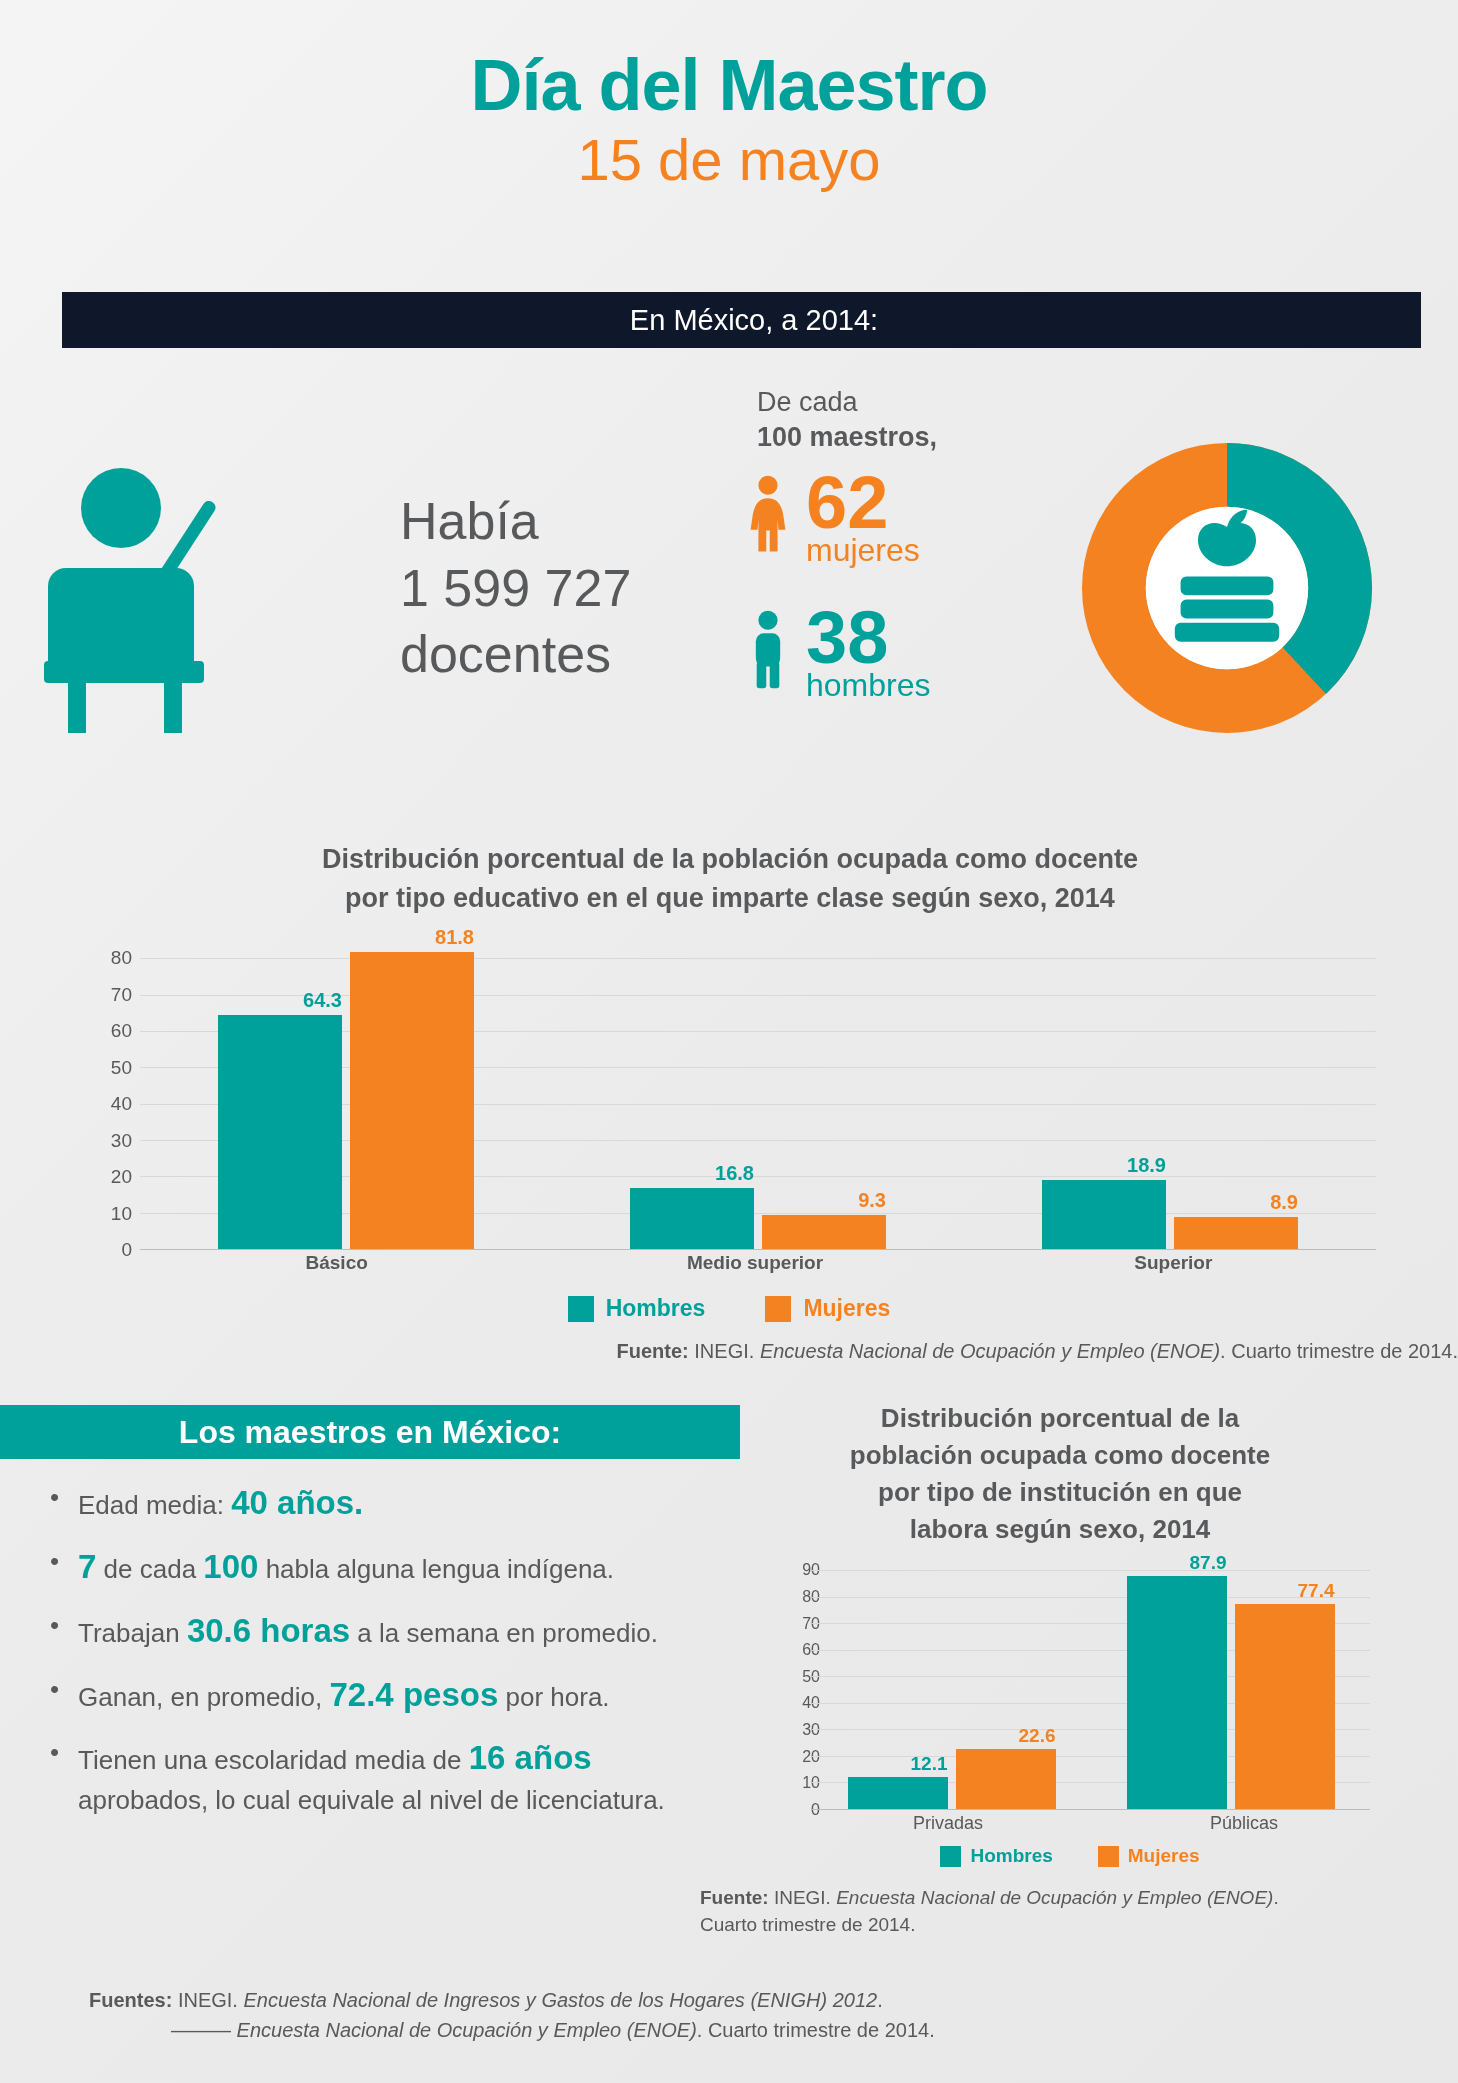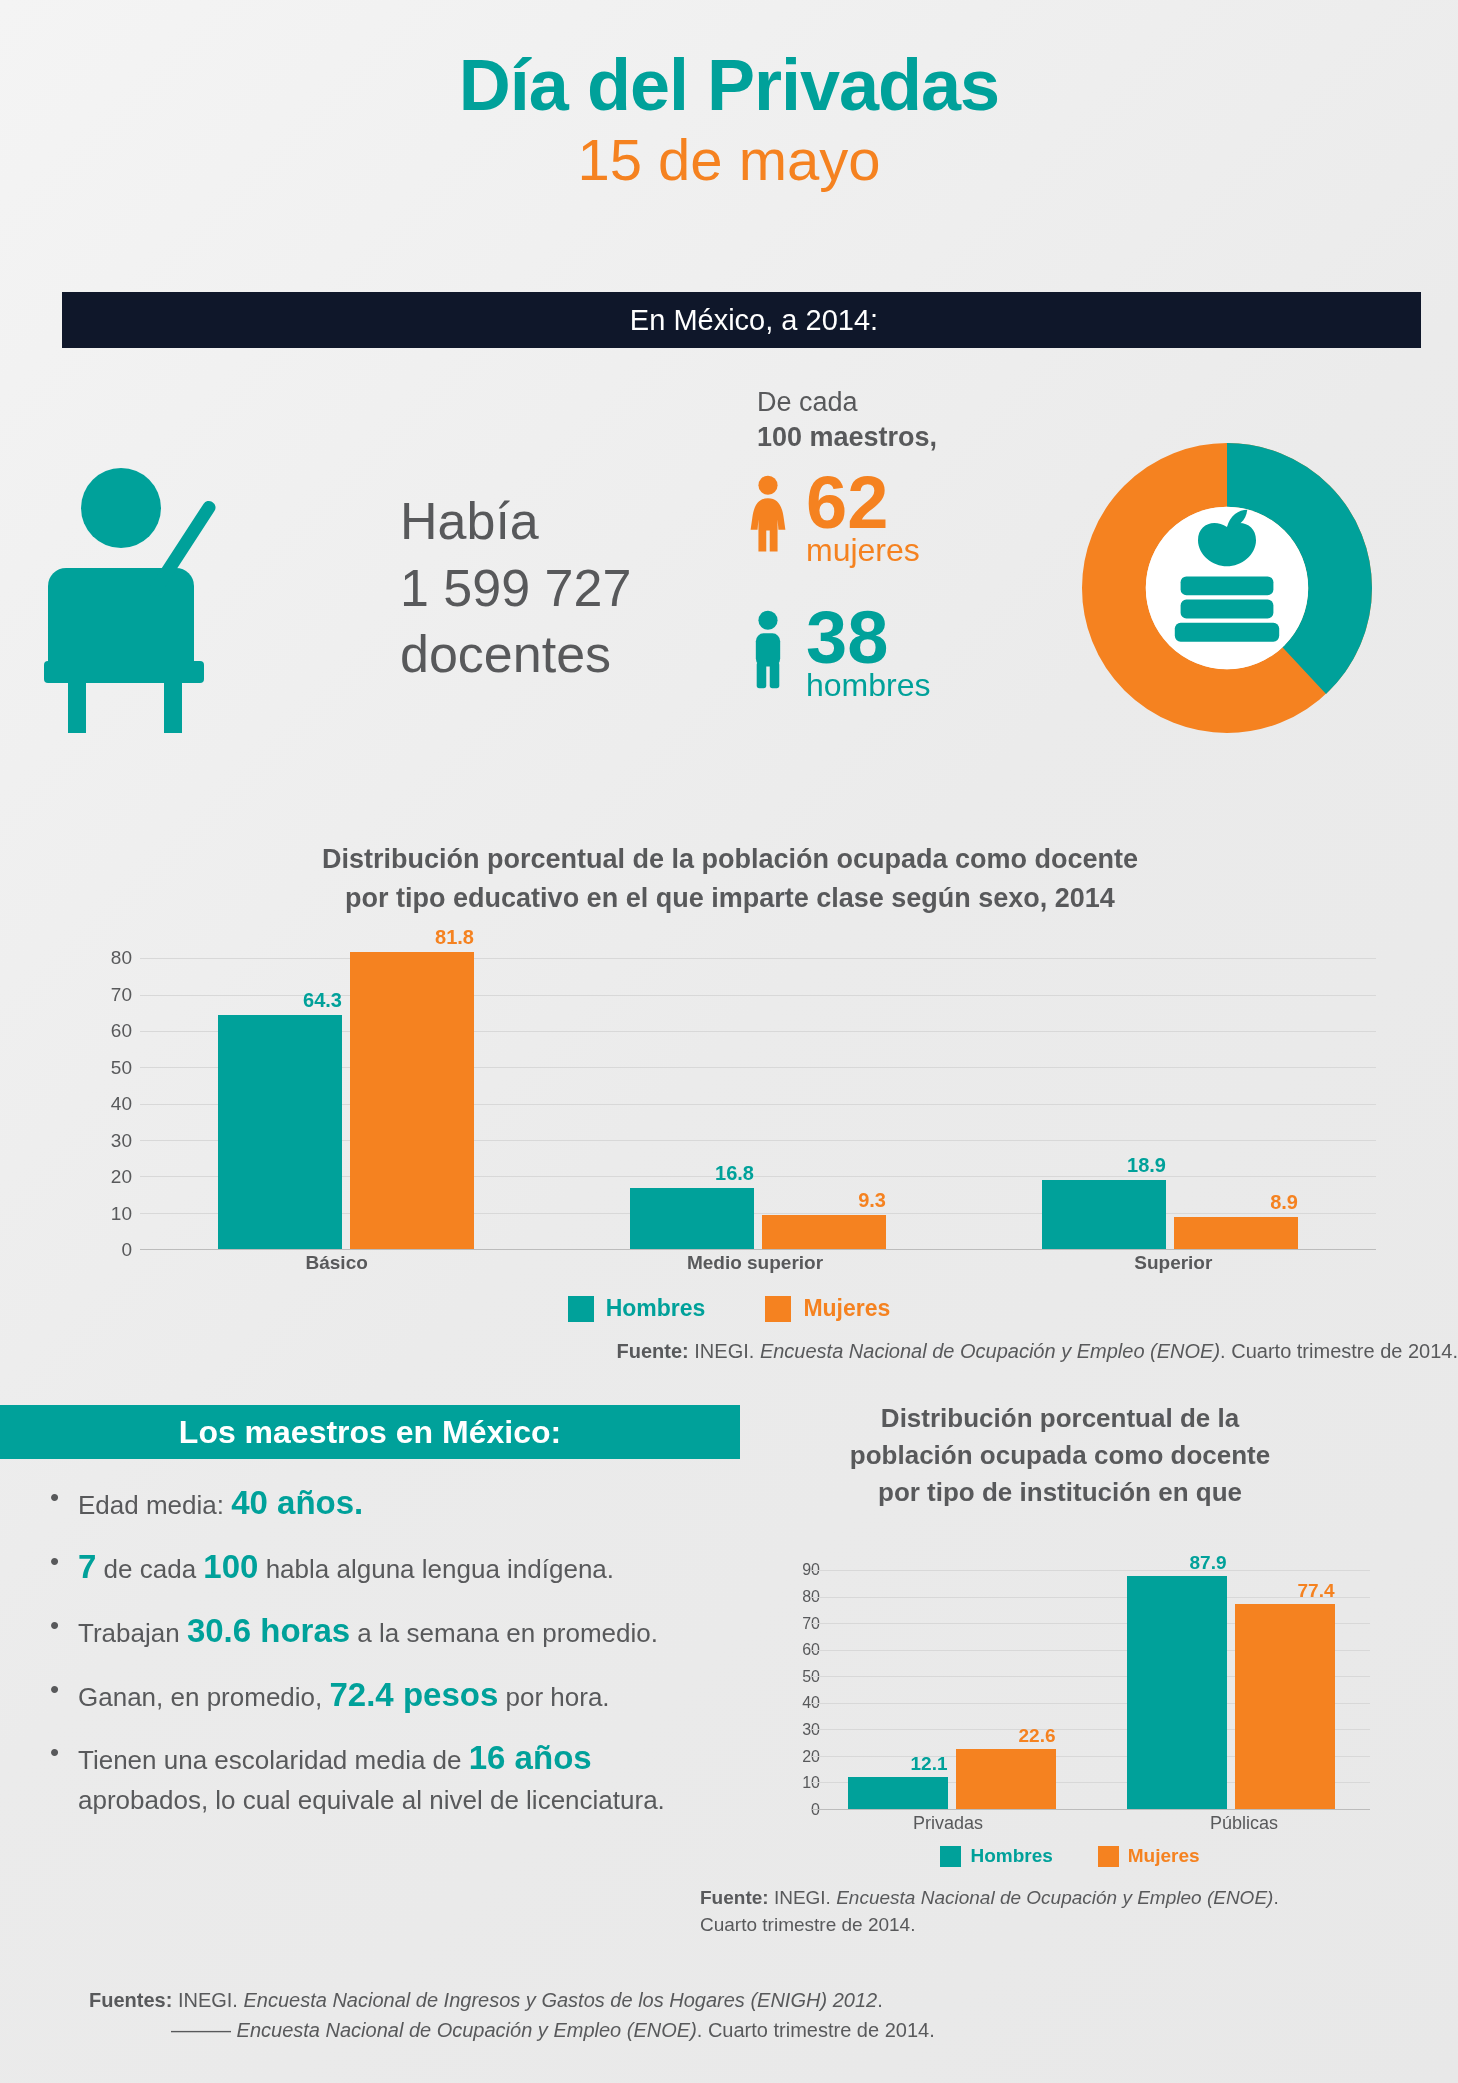--- a/index.html
+++ b/index.html
@@ -372,21 +372,21 @@
   }
   .footer b { font-weight: bold; }
   .footer i { font-style: italic; }
   .footer .line2 { padding-left: 82px; }
 </style>
 </head>
 <body>
 
 <div class="page">
 
-  <div class="title-main">Día del Privadas</div>
+  <div class="title-main">Día del Maestro</div>
   <div class="title-sub">15 de mayo</div>
 
   <div class="banner">
     <span>En México, a 2014:</span>
   </div>
 
   <div class="stats-row">
 
     <div class="teacher-icon">
       <svg viewBox="0 0 250 280" width="250" height="280">
@@ -553,20 +553,21 @@
       <div class="bullet">
         <span class="dot">•</span>
         <span class="txt">Tienen una escolaridad media de <span class="hl">16 años</span> aprobados, lo cual equivale al nivel de licenciatura.</span>
       </div>
     </div>
 
   <div class="chart2-title">
     <div>Distribución porcentual de la</div>
     <div>población ocupada como docente</div>
     <div>por tipo de institución en que</div>
+    <div>labora según sexo, 2014</div>
   </div>
 
   <div class="chart2-wrap">
     <div class="axis-labels" id="c2-yticks">
         <div style="top: 100%;">0</div>
         <div style="top: 89.1304%;">10</div>
         <div style="top: 78.2609%;">20</div>
         <div style="top: 67.3913%;">30</div>
         <div style="top: 56.5217%;">40</div>
         <div style="top: 45.6522%;">50</div>

